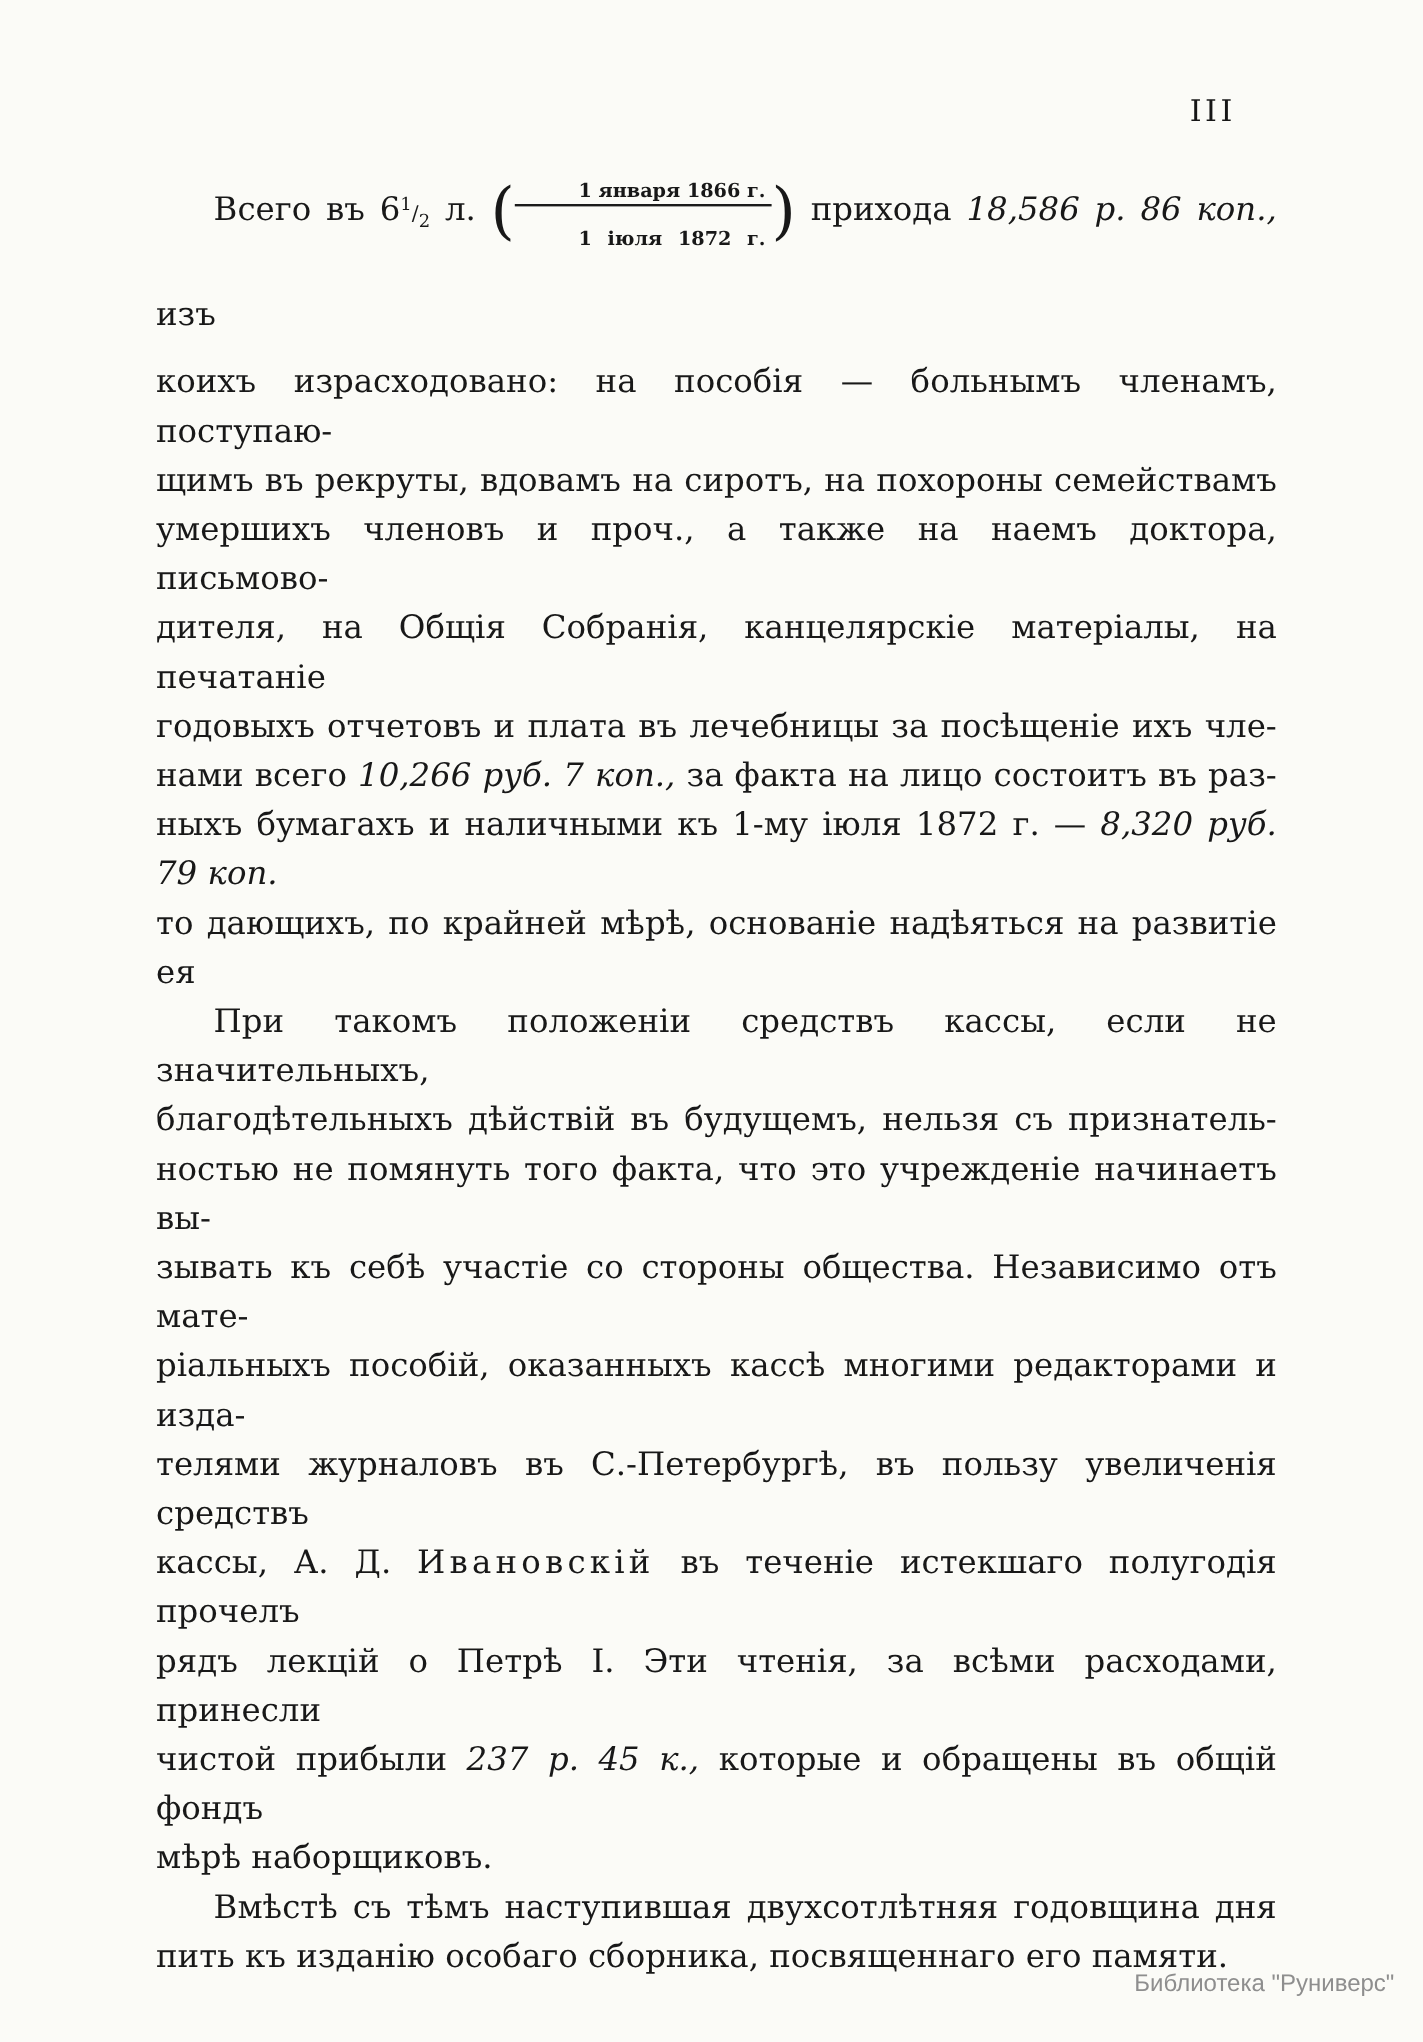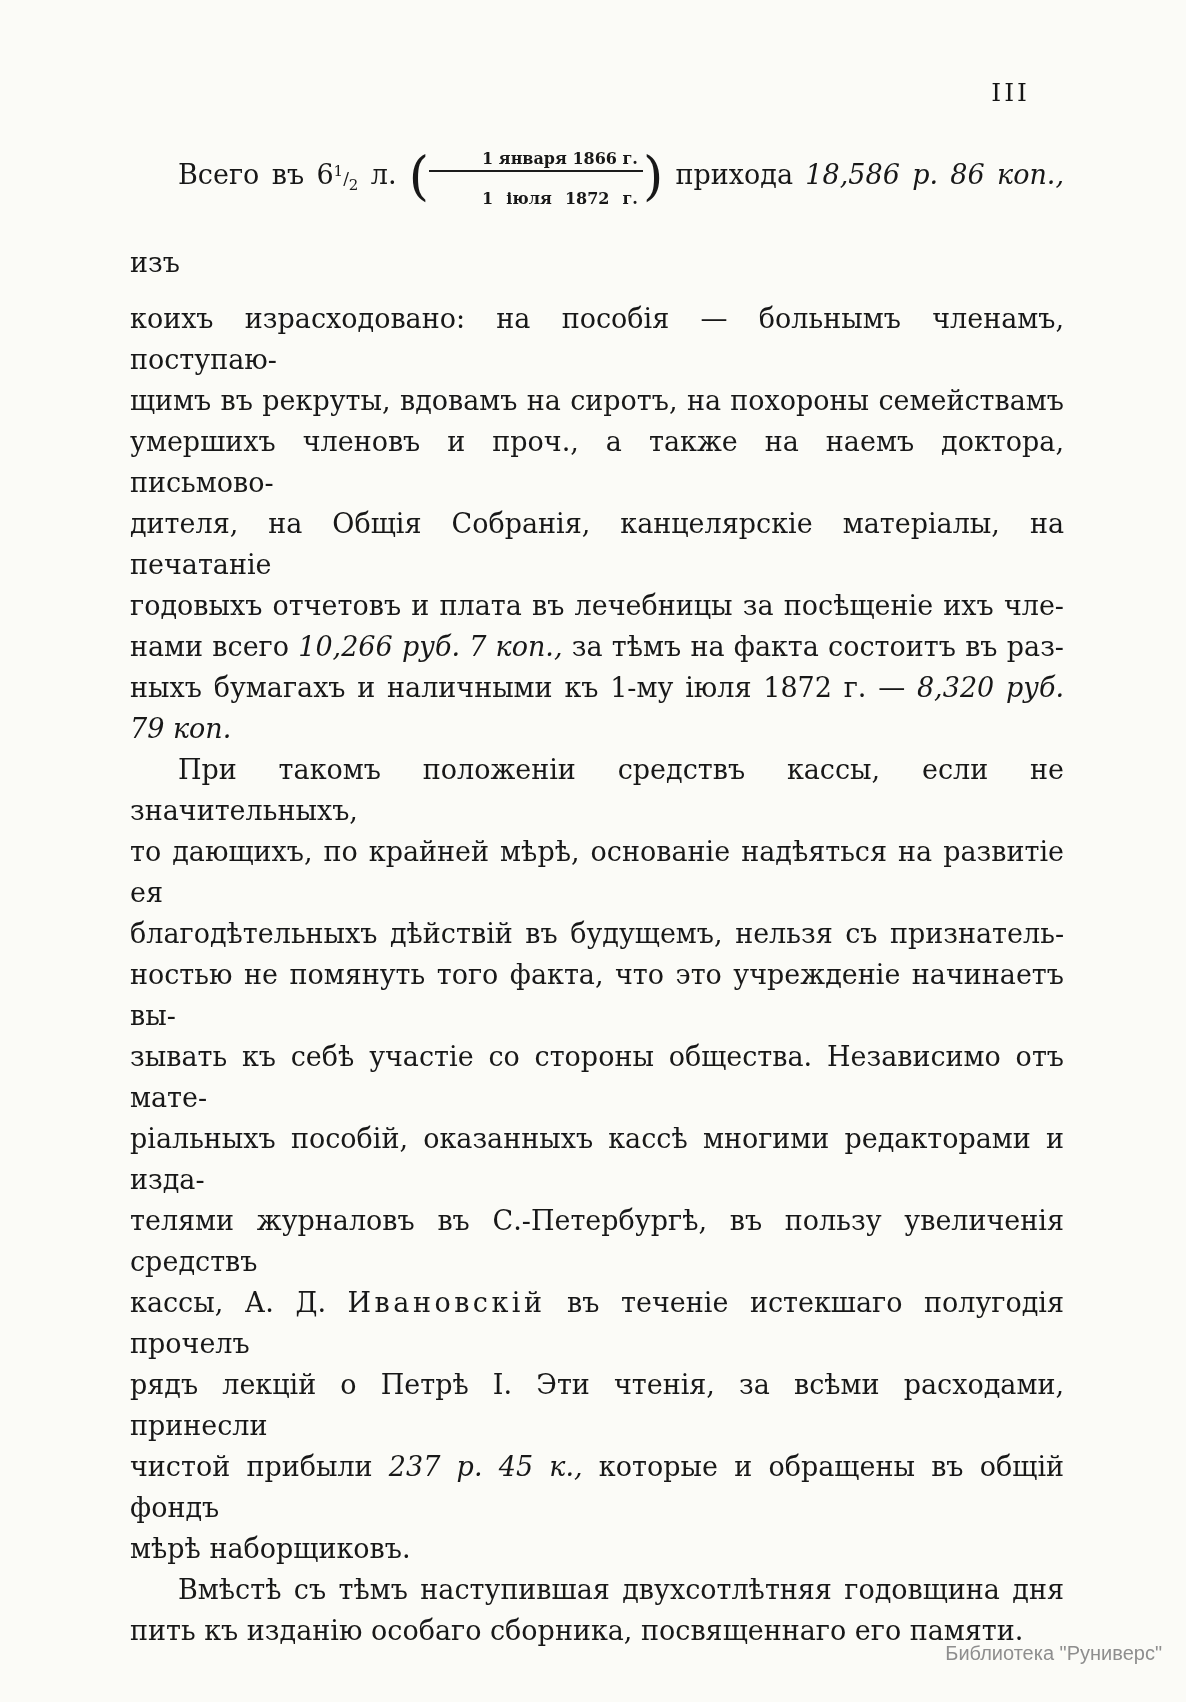--- a/index.html
+++ b/index.html
@@ -57,27 +57,27 @@
       <div class="para">
         <div class="line first tall"><span>Всего въ 6</span><span class="nfrac"><sup>1</sup>/<sub>2</sub></span><span> л. </span><span class="paren">(</span><span class="dfrac">
             <span class="top">1 января 1866 г.</span>
             <span class="bot">1 іюля 1872 г.</span>
           </span><span class="paren">)</span><span> прихода </span><span class="it">18,586 р. 86 коп.,</span><span> изъ</span></div>
         <div class="line"><span>коихъ израсходовано: на пособія — больнымъ членамъ, поступаю-</span></div>
         <div class="line"><span>щимъ въ рекруты, вдовамъ на сиротъ, на похороны семействамъ</span></div>
         <div class="line"><span>умершихъ членовъ и проч., а также на наемъ доктора, письмово-</span></div>
         <div class="line"><span>дителя, на Общія Собранія, канцелярскіе матеріалы, на печатаніе</span></div>
         <div class="line"><span>годовыхъ отчетовъ и плата въ лечебницы за посѣщеніе ихъ чле-</span></div>
-        <div class="line"><span>нами всего </span><span class="it">10,266 руб. 7 коп.,</span><span> за тѣмъ на факта состоитъ въ раз-</span></div>
+        <div class="line"><span>нами всего </span><span class="it">10,266 руб. 7 коп.,</span><span> за факта на лицо состоитъ въ раз-</span></div>
         <div class="line"><span>ныхъ бумагахъ и наличными къ 1-му іюля 1872 г. — </span><span class="it">8,320 руб.</span></div>
         <div class="line last"><span class="it">79 коп.</span></div>
       </div>
       <div class="para">
+        <div class="line"><span>то дающихъ, по крайней мѣрѣ, основаніе надѣяться на развитіе ея</span></div>
         <div class="line first"><span>При такомъ положеніи средствъ кассы, если не значительныхъ,</span></div>
-        <div class="line"><span>то дающихъ, по крайней мѣрѣ, основаніе надѣяться на развитіе ея</span></div>
         <div class="line"><span>благодѣтельныхъ дѣйствій въ будущемъ, нельзя съ признатель-</span></div>
         <div class="line"><span>ностью не помянуть того факта, что это учрежденіе начинаетъ вы-</span></div>
         <div class="line"><span>зывать къ себѣ участіе со стороны общества. Независимо отъ мате-</span></div>
         <div class="line"><span>ріальныхъ пособій, оказанныхъ кассѣ многими редакторами и изда-</span></div>
         <div class="line"><span>телями журналовъ въ С.-Петербургѣ, въ пользу увеличенія средствъ</span></div>
         <div class="line"><span>кассы, А. Д. </span><span class="sp">Ивановскій</span><span> въ теченіе истекшаго полугодія прочелъ</span></div>
         <div class="line"><span>рядъ лекцій о Петрѣ I. Эти чтенія, за всѣми расходами, принесли</span></div>
         <div class="line"><span>чистой прибыли </span><span class="it">237 р. 45 к.,</span><span> которые и обращены въ общій фондъ</span></div>
         <div class="line last"><span>мѣрѣ наборщиковъ.</span></div>
       </div>

